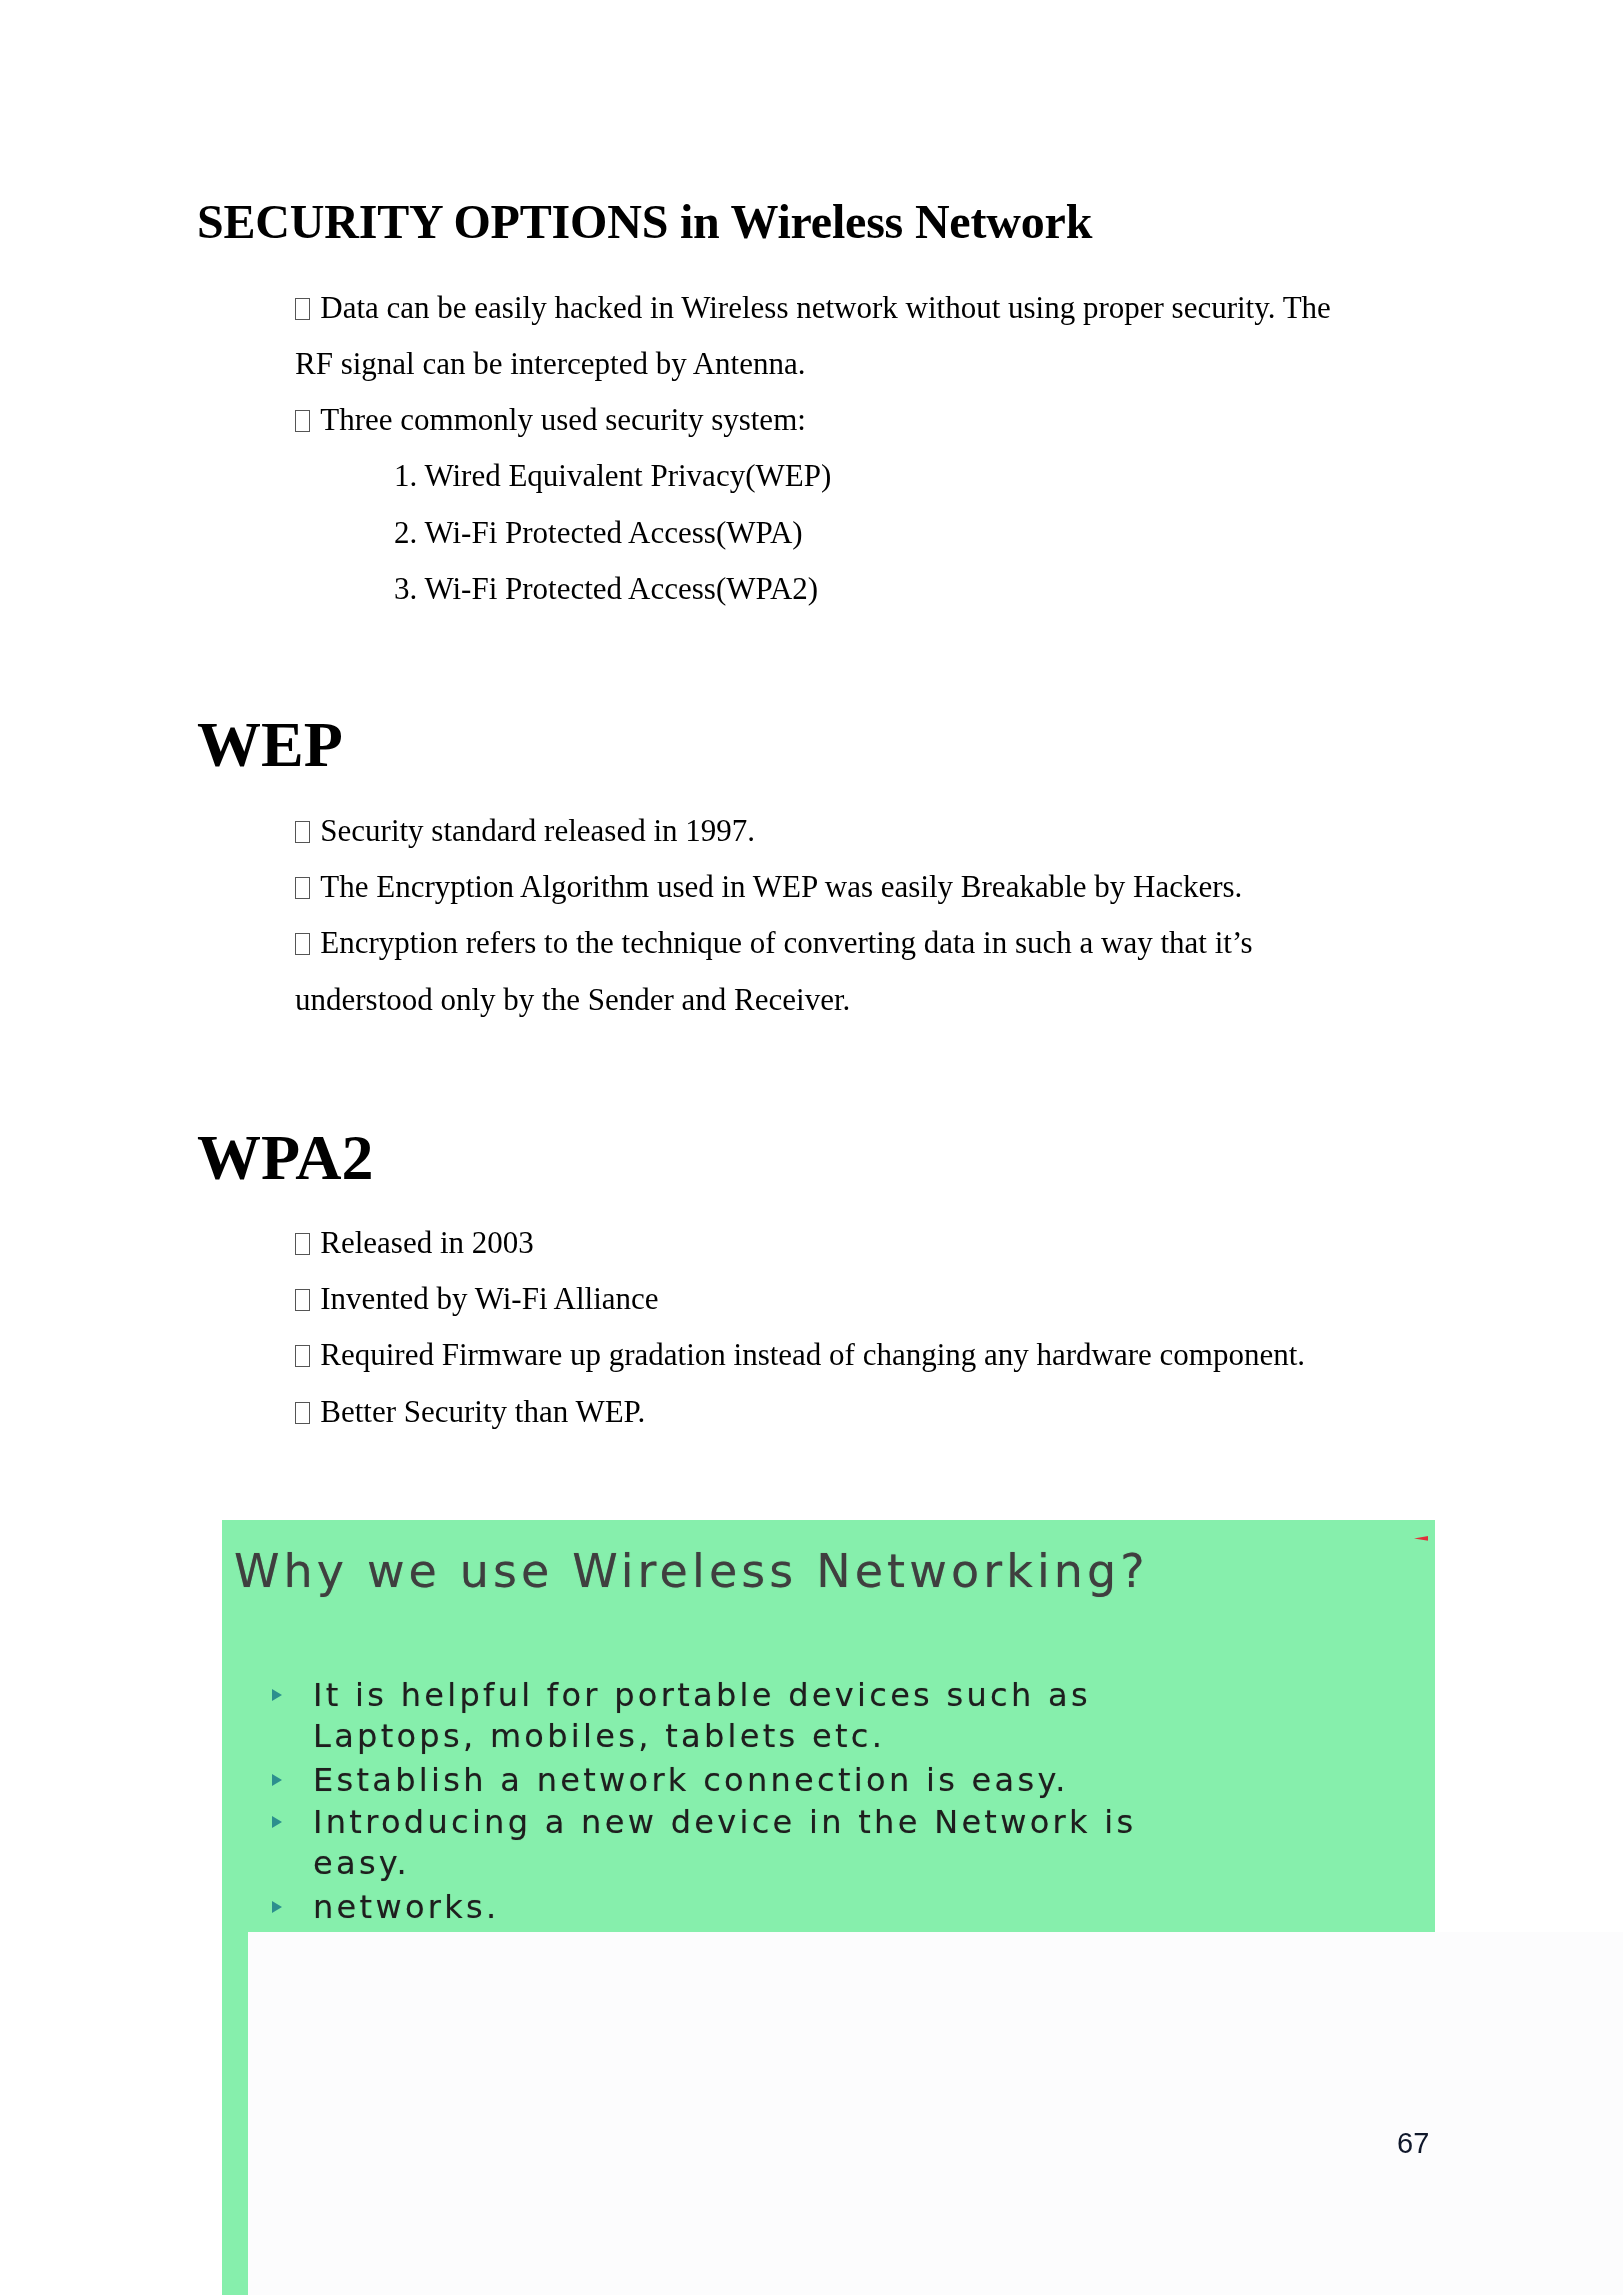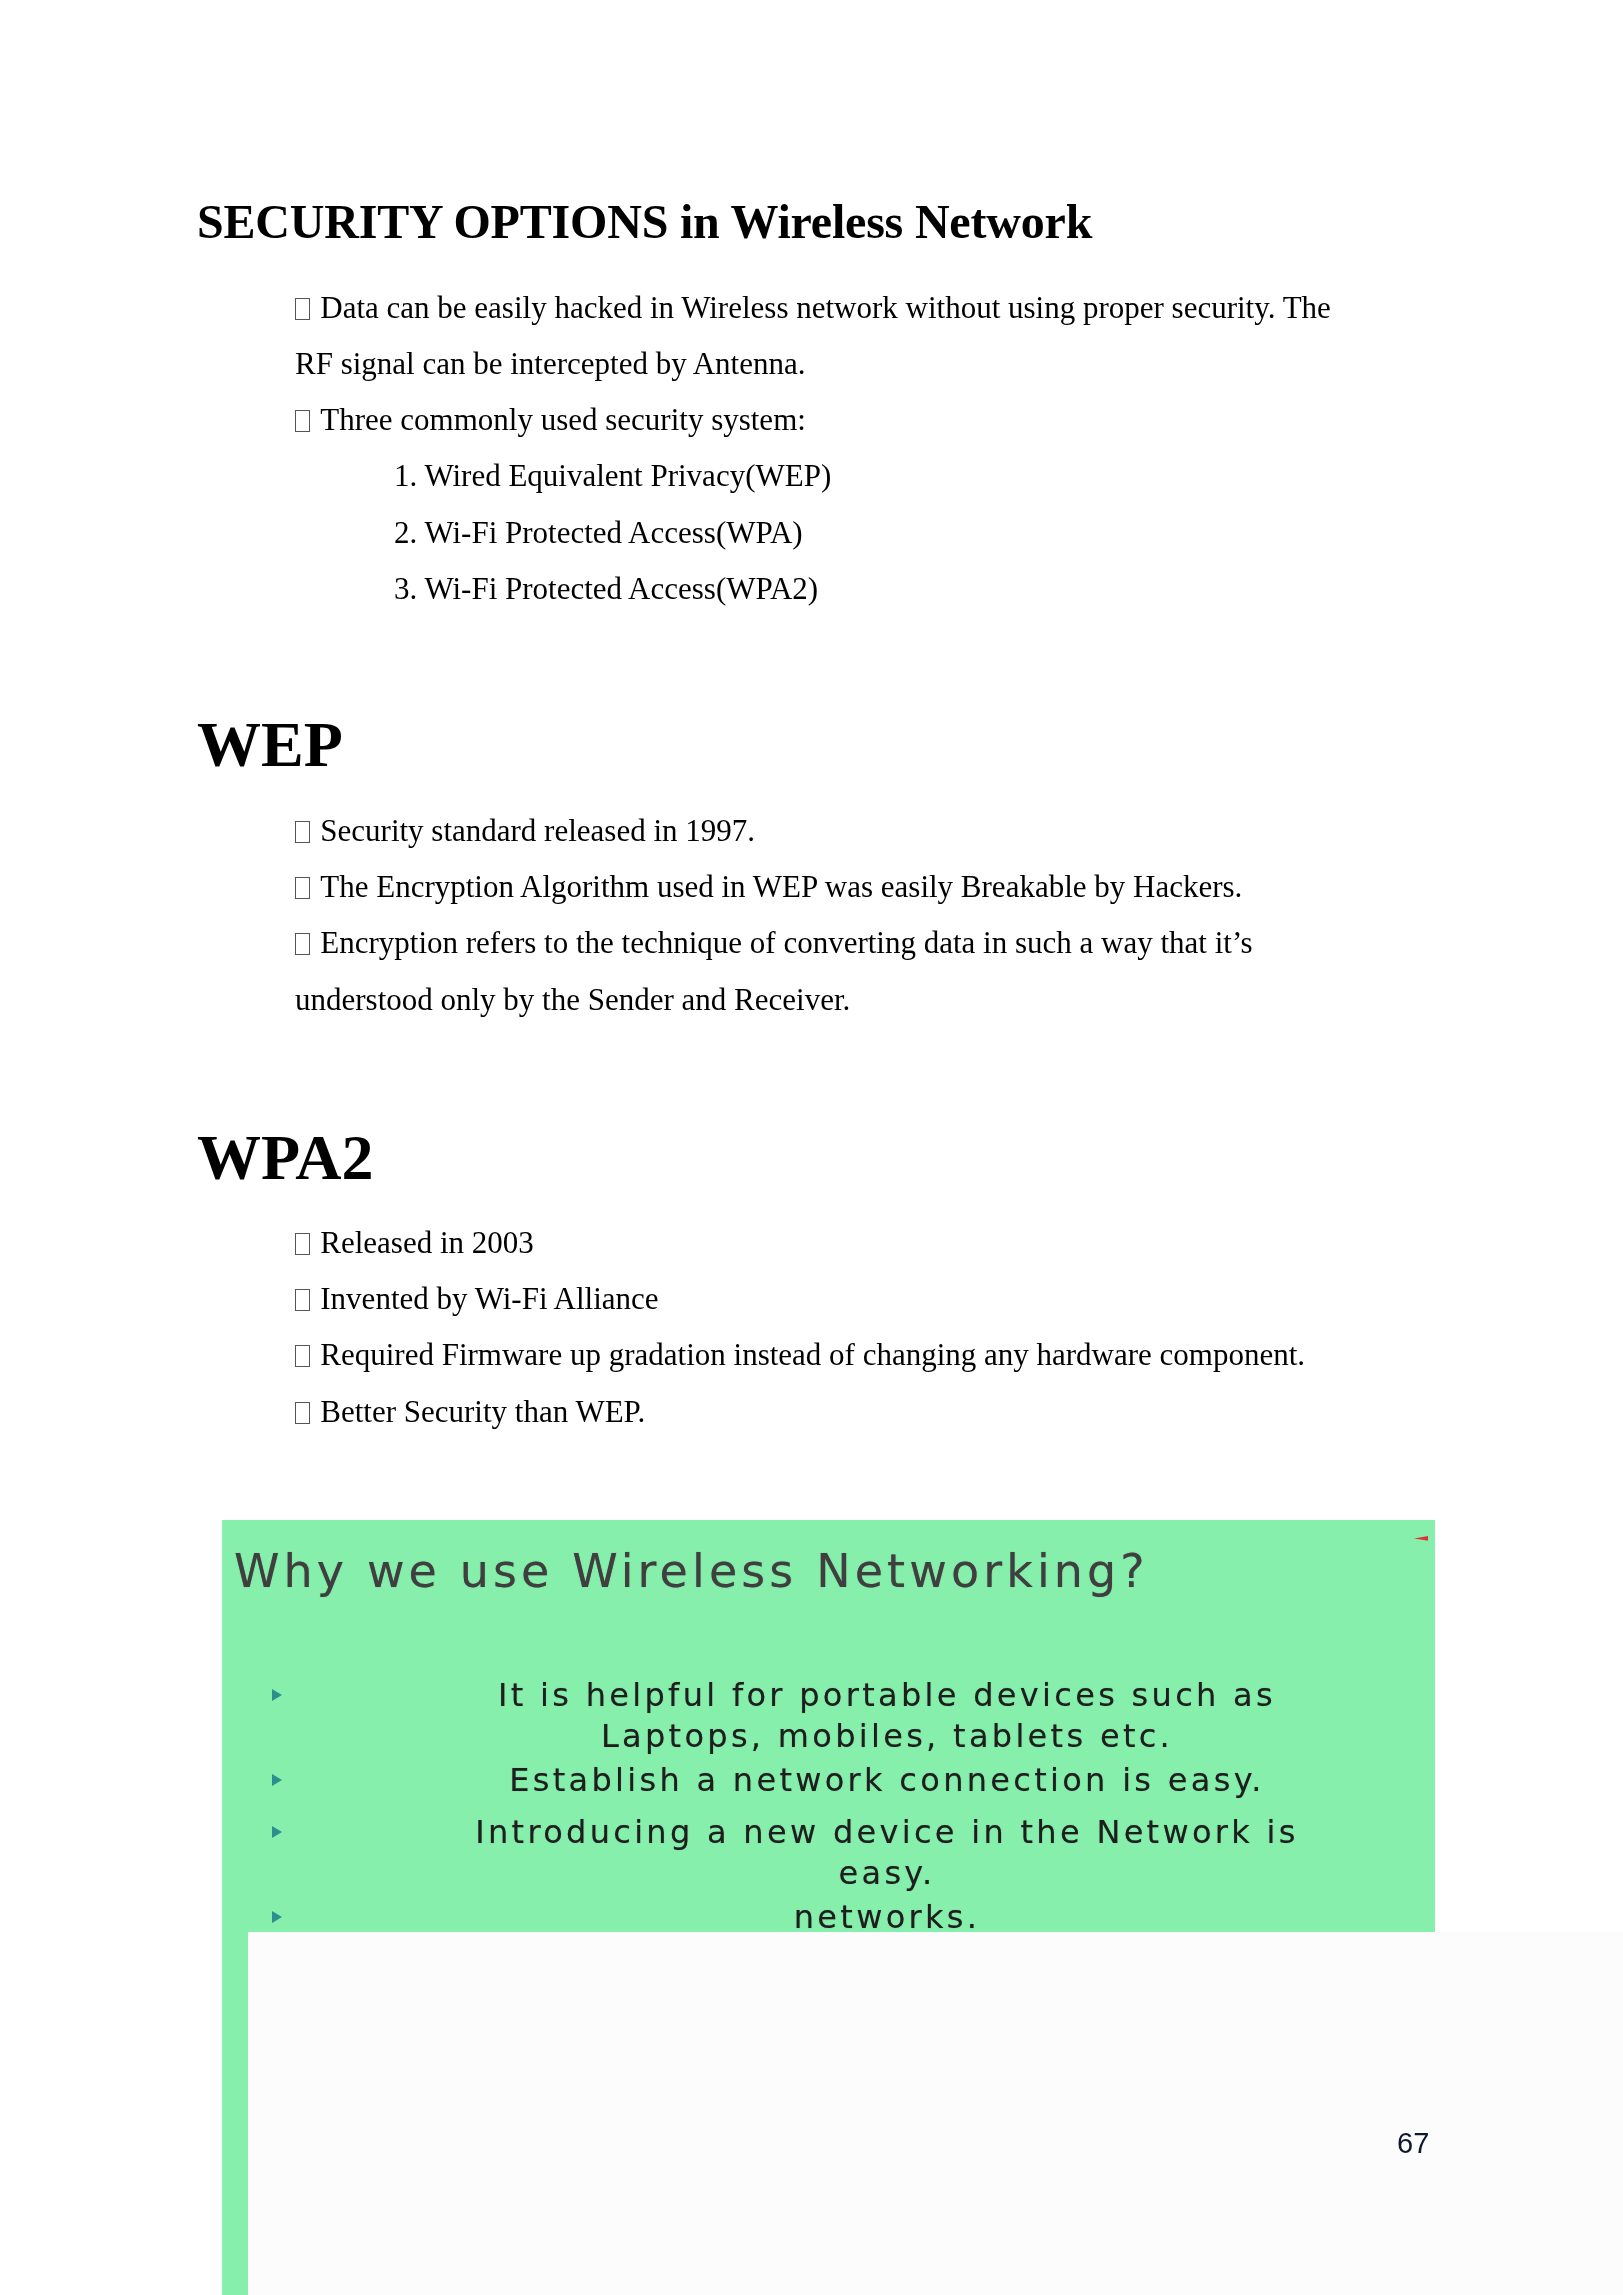--- a/index.html
+++ b/index.html
@@ -96,21 +96,21 @@
     position: relative;
     padding-left: 41px;
     font-family: "DejaVu Sans", "Liberation Sans", sans-serif;
     font-size: 32px;
     line-height: 41px;
     color: #1e1e1e;
     letter-spacing: 3.3px;
     margin: 0;
     text-shadow: 0 0 0.8px rgba(30,30,30,0.45);
   }
-  .slide-item .line { display: block; white-space: nowrap; text-align: center; }
+  .slide-item .line { display: block; white-space: nowrap; }
   .slide-bullet {
     position: absolute;
     left: 0;
     top: 14.3px;
     width: 0;
     height: 0;
     border-top: 6.3px solid transparent;
     border-bottom: 6.3px solid transparent;
     border-left: 10.3px solid #2c8f8e;
   }
@@ -170,21 +170,21 @@
 <div class="slide">
   <div class="slide-fade"></div>
   <div class="slide-mark"></div>
   <div class="slide-title">Why we use Wireless Networking?</div>
   <ul class="slide-list">
     <li class="slide-item" style="margin-bottom:3.2px;">
       <span class="slide-bullet"></span>
       <span class="line">It is helpful for portable devices such as</span>
       <span class="line">Laptops, mobiles, tablets etc.</span>
     </li>
-    <li class="slide-item" style="margin-bottom:11px;">
+    <li class="slide-item" style="margin-bottom:1px;">
       <span class="slide-bullet"></span>
       <span class="line">Establish a network connection is easy.</span>
     </li>
     <li class="slide-item" style="margin-bottom:3px;">
       <span class="slide-bullet"></span>
       <span class="line">Introducing a new device in the Network is</span>
       <span class="line">easy.</span>
     </li>
     <li class="slide-item">
       <span class="slide-bullet"></span>

